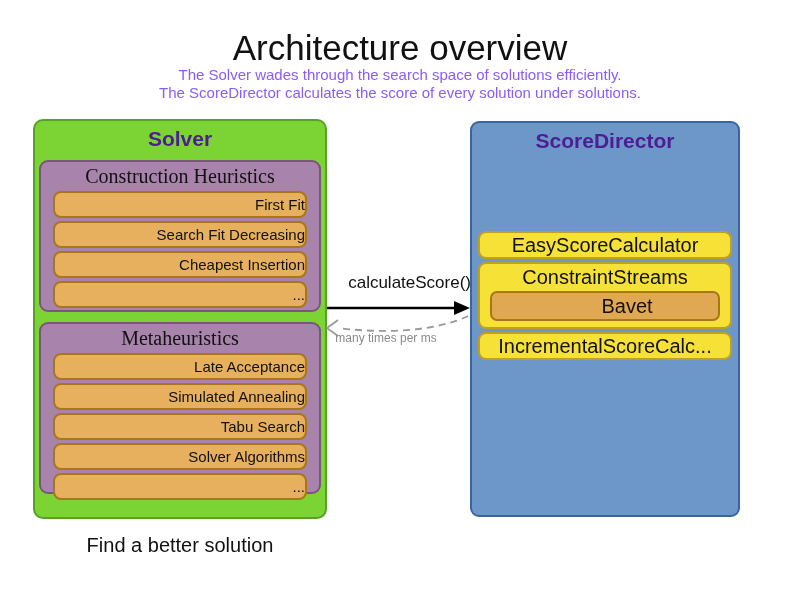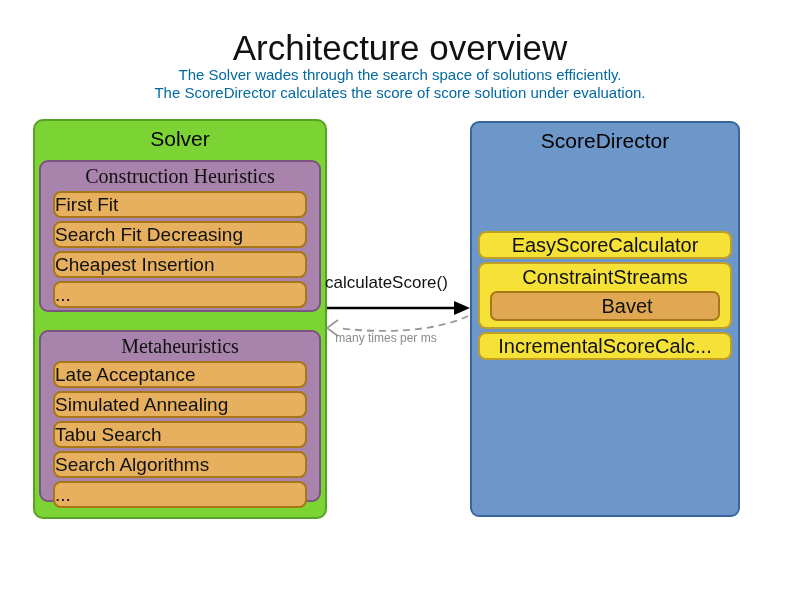--- a/index.html
+++ b/index.html
@@ -8,46 +8,46 @@
     font-family:"Liberation Sans", sans-serif; color:#000;
   }
   .canvas { position:relative; width:800px; height:600px; overflow:hidden; background:#fff; }
 
   .title {
     position:absolute; top:28px; left:0; width:800px; margin:0;
     text-align:center; font-size:35px; font-weight:400; color:#111;
   }
   .subtitle {
     position:absolute; top:66px; left:0; width:800px;
-    text-align:center; font-size:15px; line-height:17.5px; color:#0369a1;
+    text-align:center; font-size:15px; line-height:17.5px; color:#8b5cf6;
   }
 
   
   .solver-box {
     position:absolute; left:33px; top:119px; width:294px; height:400px;
     box-sizing:border-box; background:#7cd334; border:2px solid #56a126; border-radius:10px;
   }
   .box-label {
     position:absolute; top:3px; left:0; width:100%; text-align:center;
-    font-size:21px; line-height:30px; color:#000000;
+    font-size:21px; line-height:30px; color:#4c1d95;font-weight:bold;
   }
   .group {
     position:absolute; left:4px; width:282px; box-sizing:border-box;
     background:#a883ac; border:2px solid #7b5480; border-radius:9px;
   }
   .group-ch { top:39px; height:152px; }
-  .group-mh { top:201px; height:172px;margin-top:8px; }
+  .group-mh { top:201px; height:172px; }
   .group-label {
     height:28px; line-height:28px; text-align:center; font-size:20px; color:#111;font-family:Liberation Serif, serif;
   }
   .items { position:absolute; left:12px; right:12px; top:29px; }
   .item {
     box-sizing:border-box; height:27px; margin-bottom:3px;
     background:#e7b05e; border:2px solid #a87818; border-radius:8px;
-    text-align:left; font-size:19px; line-height:23px; color:#111;
+    text-align:right; font-size:15px; line-height:23px; color:#111;
   }
 
   
   .director-box {
     position:absolute; left:470px; top:121px; width:270px; height:396px;
     box-sizing:border-box; background:#6d97c8; border:2px solid #3a66a0; border-radius:9px;
   }
   .calcs { position:absolute; left:6px; right:6px; top:108px; }
   .calc {
     box-sizing:border-box; margin-bottom:3px;
@@ -60,21 +60,21 @@
   .bavet {
     box-sizing:border-box; margin:0 10px; height:30px;
     background:#e0a852; border:2px solid #a87818; border-radius:7px;
     text-align:center; font-size:20px; line-height:26px; color:#111;padding-left:44px;
   }
 
   
   .arrows { position:absolute; left:325px; top:270px; }
   .call-label {
     position:absolute; left:325px; top:273px; width:146px;
-    text-align:left; font-size:17px; color:#111;
+    text-align:right; font-size:17px; color:#111;
   }
   .freq-label {
     position:absolute; left:325px; top:331px; width:122px;
     text-align:center; font-size:12px; color:#8a8a8a;
   }
 
   
   .caption {
     position:absolute; top:532px; text-align:center; font-size:20px; line-height:27px; color:#111;
   }
@@ -82,21 +82,21 @@
   .caption-right { left:470px; width:298px; }
 </style>
 </head>
 <body>
 
 <div class="canvas">
 
   <h1 class="title">Architecture overview</h1>
   <div class="subtitle">
     <div>The Solver wades through the search space of solutions efficiently.</div>
-    <div>The ScoreDirector calculates the score of score solution under evaluation.</div>
+    <div>The ScoreDirector calculates the score of every solution under solutions.</div>
   </div>
 
   <div class="solver-box">
     <div class="box-label">Solver</div>
 
     <div class="group group-ch">
       <div class="group-label">Construction Heuristics</div>
       <div class="items">
         <div class="item">First Fit</div>
         <div class="item">Search Fit Decreasing</div>
@@ -104,21 +104,21 @@
         <div class="item">...</div>
       </div>
     </div>
 
     <div class="group group-mh">
       <div class="group-label">Metaheuristics</div>
       <div class="items">
         <div class="item">Late Acceptance</div>
         <div class="item">Simulated Annealing</div>
         <div class="item">Tabu Search</div>
-        <div class="item">Search Algorithms</div>
+        <div class="item">Solver Algorithms</div>
         <div class="item">...</div>
       </div>
     </div>
   </div>
 
   <div class="director-box">
     <div class="box-label">ScoreDirector</div>
     <div class="calcs">
       <div class="calc calc-simple">EasyScoreCalculator</div>
       <div class="calc calc-cs">
@@ -131,14 +131,15 @@
 
   <svg class="arrows" width="146" height="80" viewBox="0 0 146 80">
     <line x1="2" y1="38" x2="131" y2="38" stroke="#000000" stroke-width="2.5"></line>
     <polygon points="129,31 145,38 129,45" fill="#000000"></polygon>
     <path d="M 143,46 C 112,61 60,64 13,58" fill="none" stroke="#999999" stroke-width="1.8" stroke-dasharray="7,5"></path>
     <polyline points="13,50 2,58 13,66" fill="none" stroke="#999999" stroke-width="1.8"></polyline>
   </svg>
   <div class="call-label">calculateScore()</div>
   <div class="freq-label">many times per ms</div>
 
+  <div class="caption caption-left">Find a better solution</div>
 
 </div>
 
 </body></html>

